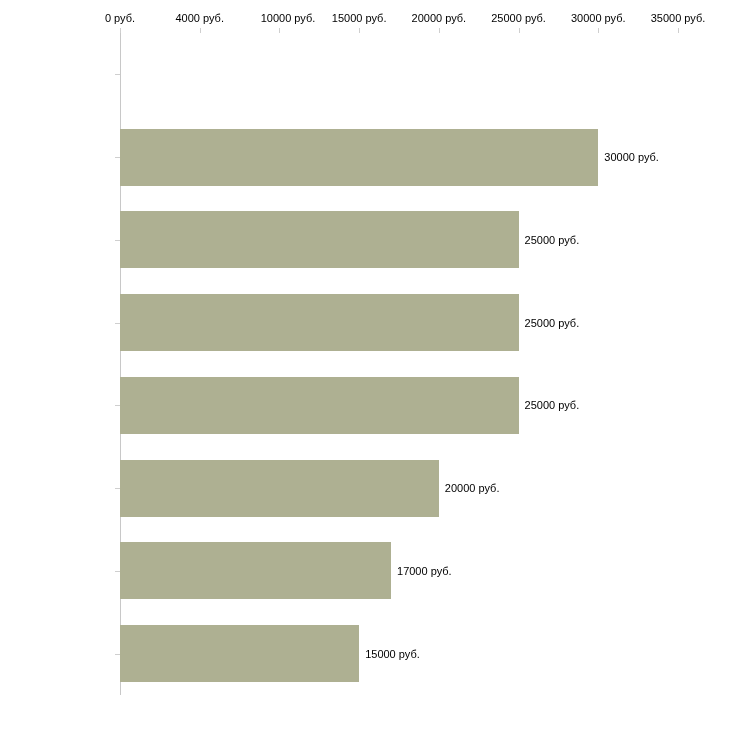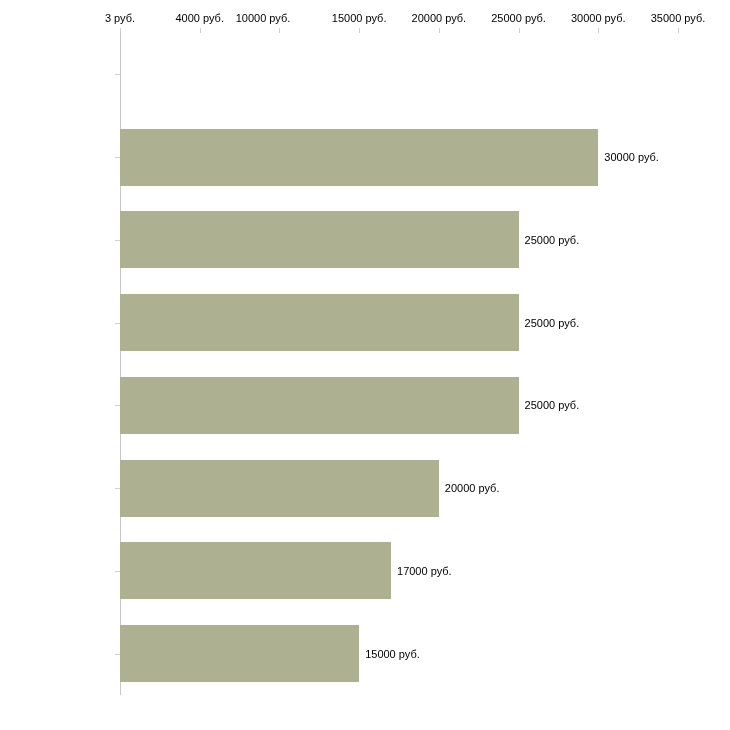--- a/index.html
+++ b/index.html
@@ -108,25 +108,25 @@
       <div class="bar-row" style="top: 509.375px; height: 57px;">
         <div class="bar" style="width: 271.029px; background: rgb(174, 176, 146);"></div>
         <div class="bar-value" style="left: 271.029px;">17000 руб.</div>
       </div>
       <div class="bar-row" style="top: 592.125px; height: 57px;">
         <div class="bar" style="width: 239.143px; background: rgb(174, 176, 146);"></div>
         <div class="bar-value" style="left: 239.143px;">15000 руб.</div>
       </div>
     </div>
 
-<div class="axis-tick-label" style="left: 120px;">3 руб.</div>
+<div class="axis-tick-label" style="left: 120px;">0 руб.</div>
     <div class="tick-mark" style="left: 120px;"></div>
     <div class="axis-tick-label" style="left: 199.714px;">4000 руб.</div>
     <div class="tick-mark" style="left: 199.714px;"></div>
-    <div class="axis-tick-label" style="left: 263px;">10000 руб.</div>
+    <div class="axis-tick-label" style="left: 288px;">10000 руб.</div>
     <div class="tick-mark" style="left: 279.429px;"></div>
     <div class="axis-tick-label" style="left: 359.143px;">15000 руб.</div>
     <div class="tick-mark" style="left: 359.143px;"></div>
     <div class="axis-tick-label" style="left: 438.857px;">20000 руб.</div>
     <div class="tick-mark" style="left: 438.857px;"></div>
     <div class="axis-tick-label" style="left: 518.571px;">25000 руб.</div>
     <div class="tick-mark" style="left: 518.571px;"></div>
     <div class="axis-tick-label" style="left: 598.286px;">30000 руб.</div>
     <div class="tick-mark" style="left: 598.286px;"></div>
     <div class="axis-tick-label" style="left: 678px;">35000 руб.</div>

